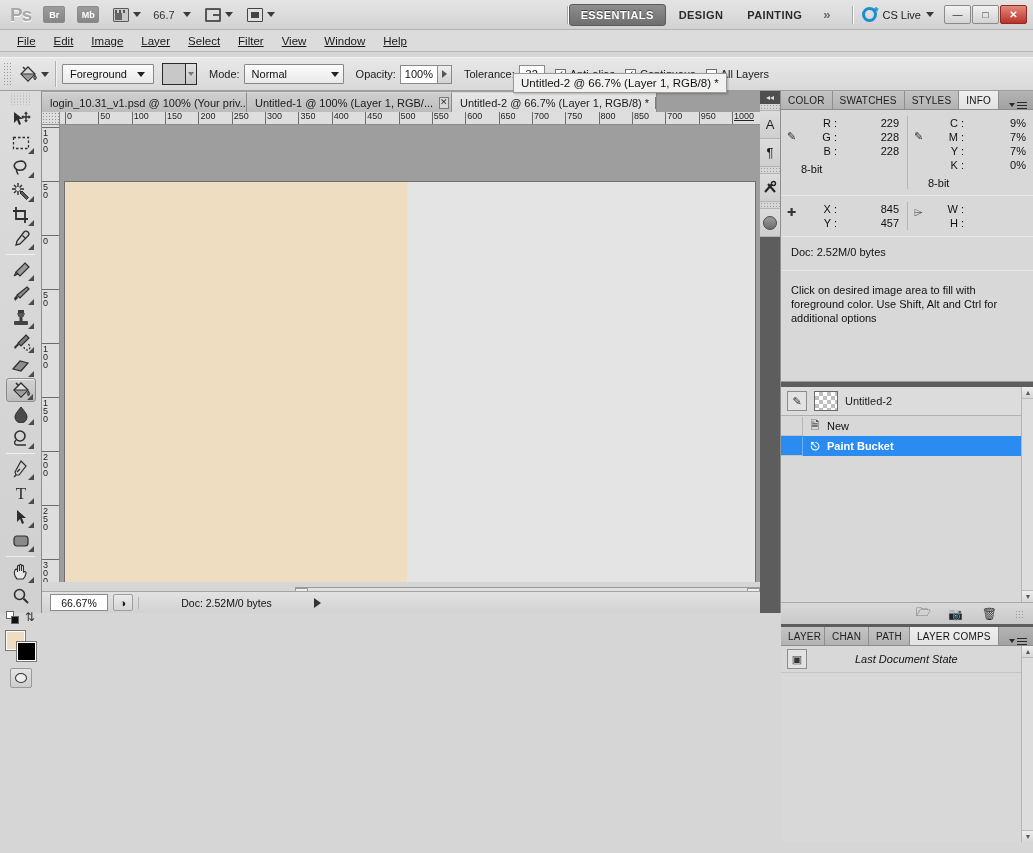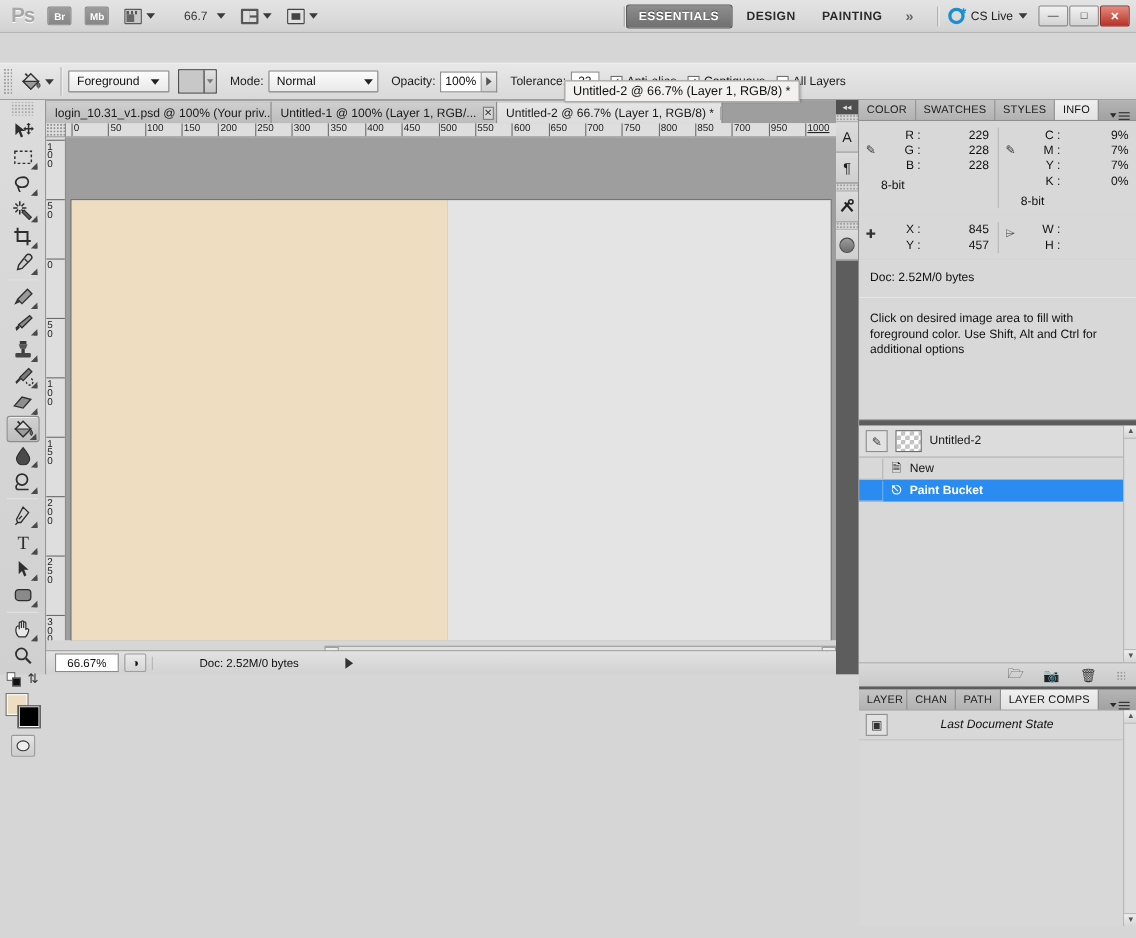--- a/index.html
+++ b/index.html
@@ -40,21 +40,21 @@
     background:repeating-linear-gradient(to right,#555 0 2px,#ccc 2px 4px);}
   .sq-icon.film::after{content:"";position:absolute;bottom:1px;left:1px;width:7px;height:7px;background:#666;}
   .sq-icon.arrange{background:#555;}
   .sq-icon.arrange::before{content:"";position:absolute;left:1px;top:1px;width:6px;height:10px;background:#ddd;}
   .sq-icon.arrange::after{content:"";position:absolute;right:1px;top:1px;width:6px;height:4px;background:#ddd;
     box-shadow:0 6px 0 #ddd;}
   .sq-icon.screen{background:#e0e0e0;border:1px solid #444;}
   .sq-icon.screen::before{content:"";position:absolute;left:3px;top:3px;right:3px;bottom:3px;background:#444;}
   .caret { width:0;height:0;border-left:4px solid transparent;border-right:4px solid transparent;
     border-top:5px solid #3a3a3a; }
-  .zoomval { margin-left:26px; font-size:11px; color:#333; }
+  .zoomval { margin-left:12px; font-size:11px; color:#333; }
   .tb-sep { margin-left:14px; width:2px; height:18px;
     border-left:1px solid #aaa; border-right:1px solid #fff; }
 
   .ws-group { margin-left:auto; display:flex; align-items:center; }
   .ws-tab {
     font-size:11px; font-weight:bold; letter-spacing:0.4px; color:#2b2b2b;
     padding:4px 11px; margin-right:2px;
   }
   .ws-tab.active {
     background:linear-gradient(to bottom,#8e8e8e,#6f6f6f);
@@ -346,20 +346,31 @@
         <span class="caret"></span>
       </div>
       <div class="wincontrols">
         <div class="wc">—</div>
         <div class="wc">□</div>
         <div class="wc close">✕</div>
       </div>
     </div>
   </div>
 
+  <div class="menubar">
+    <div class="menuitem"><u>File</u></div>
+    <div class="menuitem"><u>Edit</u></div>
+    <div class="menuitem"><u>Image</u></div>
+    <div class="menuitem"><u>Layer</u></div>
+    <div class="menuitem"><u>Select</u></div>
+    <div class="menuitem"><u>Filter</u></div>
+    <div class="menuitem"><u>View</u></div>
+    <div class="menuitem"><u>Window</u></div>
+    <div class="menuitem"><u>Help</u></div>
+  </div>
 
   <div class="optionsbar">
     <div class="grip"></div>
     <div class="tool-preview">
       <svg width="22" height="20" viewBox="0 0 22 20">
         <path d="M4 10 L11 3 L18 10 L11 17 Z" fill="#d8d8d8" stroke="#333" stroke-width="1.3"></path>
         <path d="M4 10 L11 17 L18 10 Z" fill="#9a9a9a" stroke="#333" stroke-width="1"></path>
         <path d="M8 5 L6 3" stroke="#333" stroke-width="1.6"></path>
         <path d="M18 11 q3 3 0 5 q-3 -2 0 -5" fill="#777" stroke="#333" stroke-width="0.8"></path>
       </svg>

